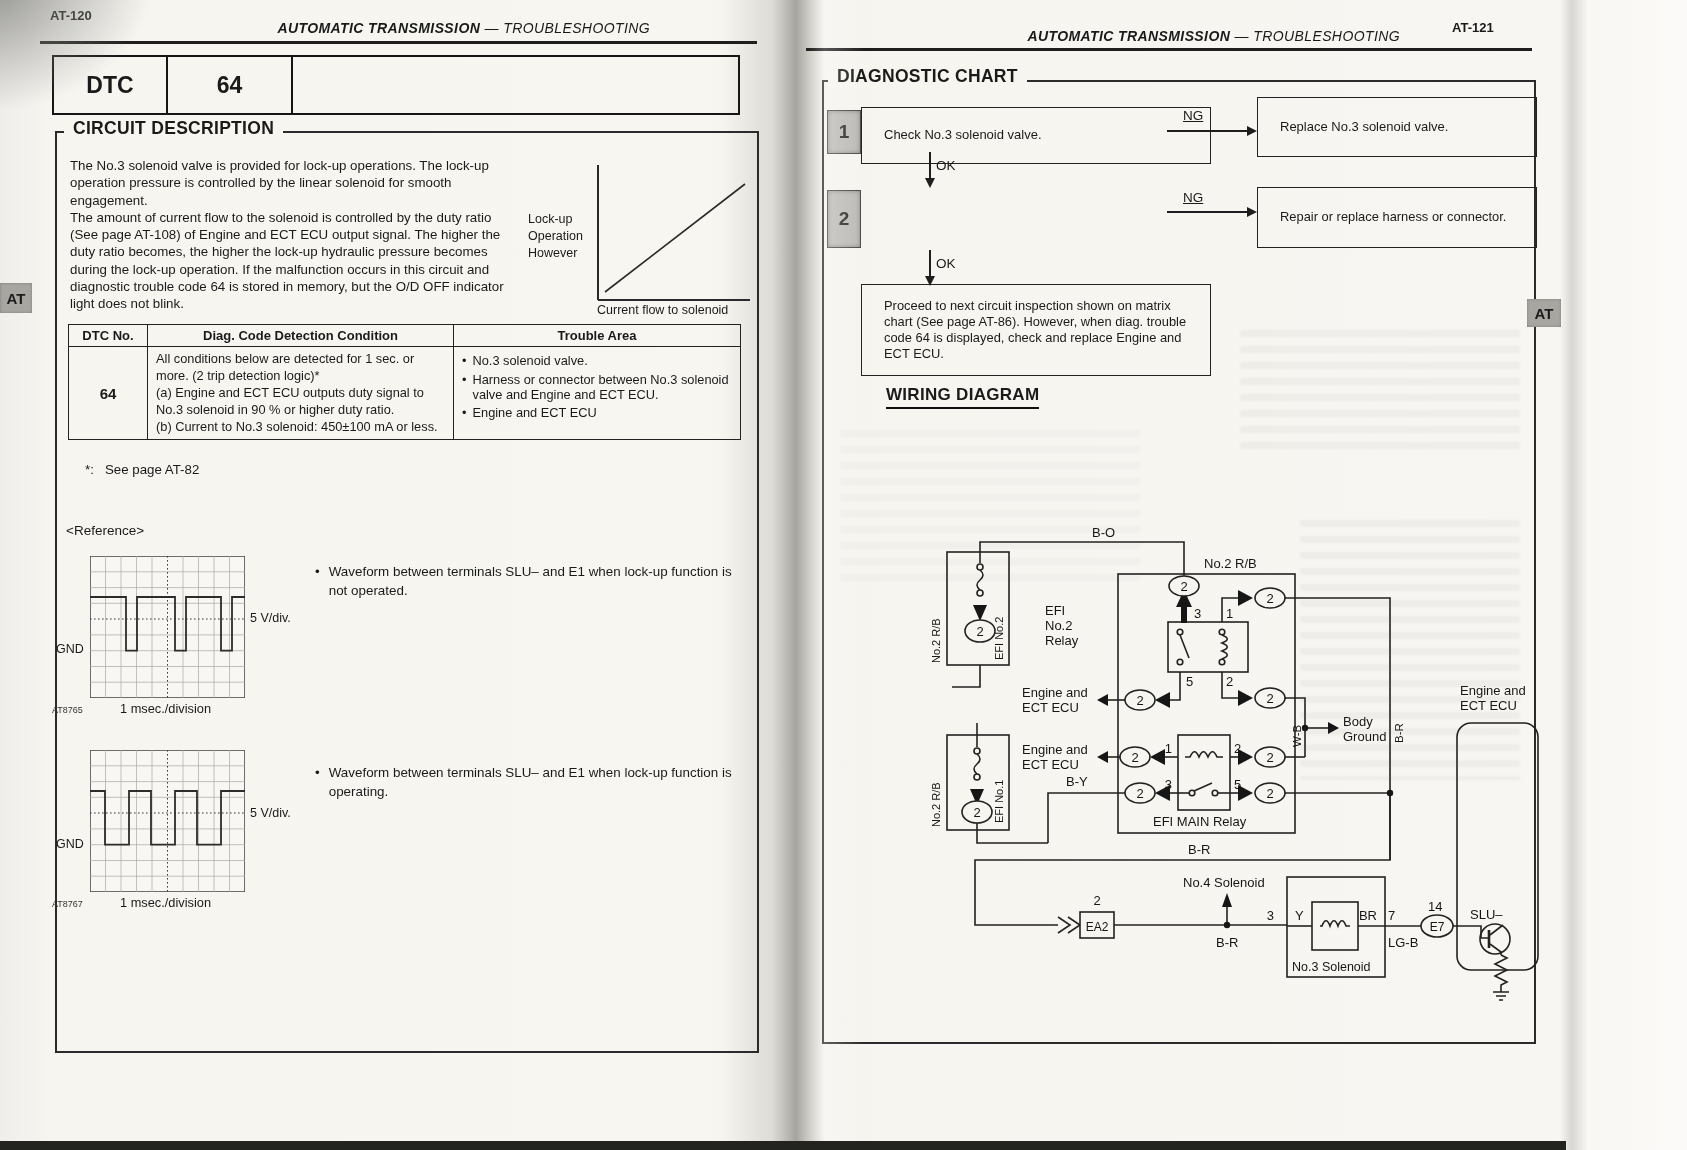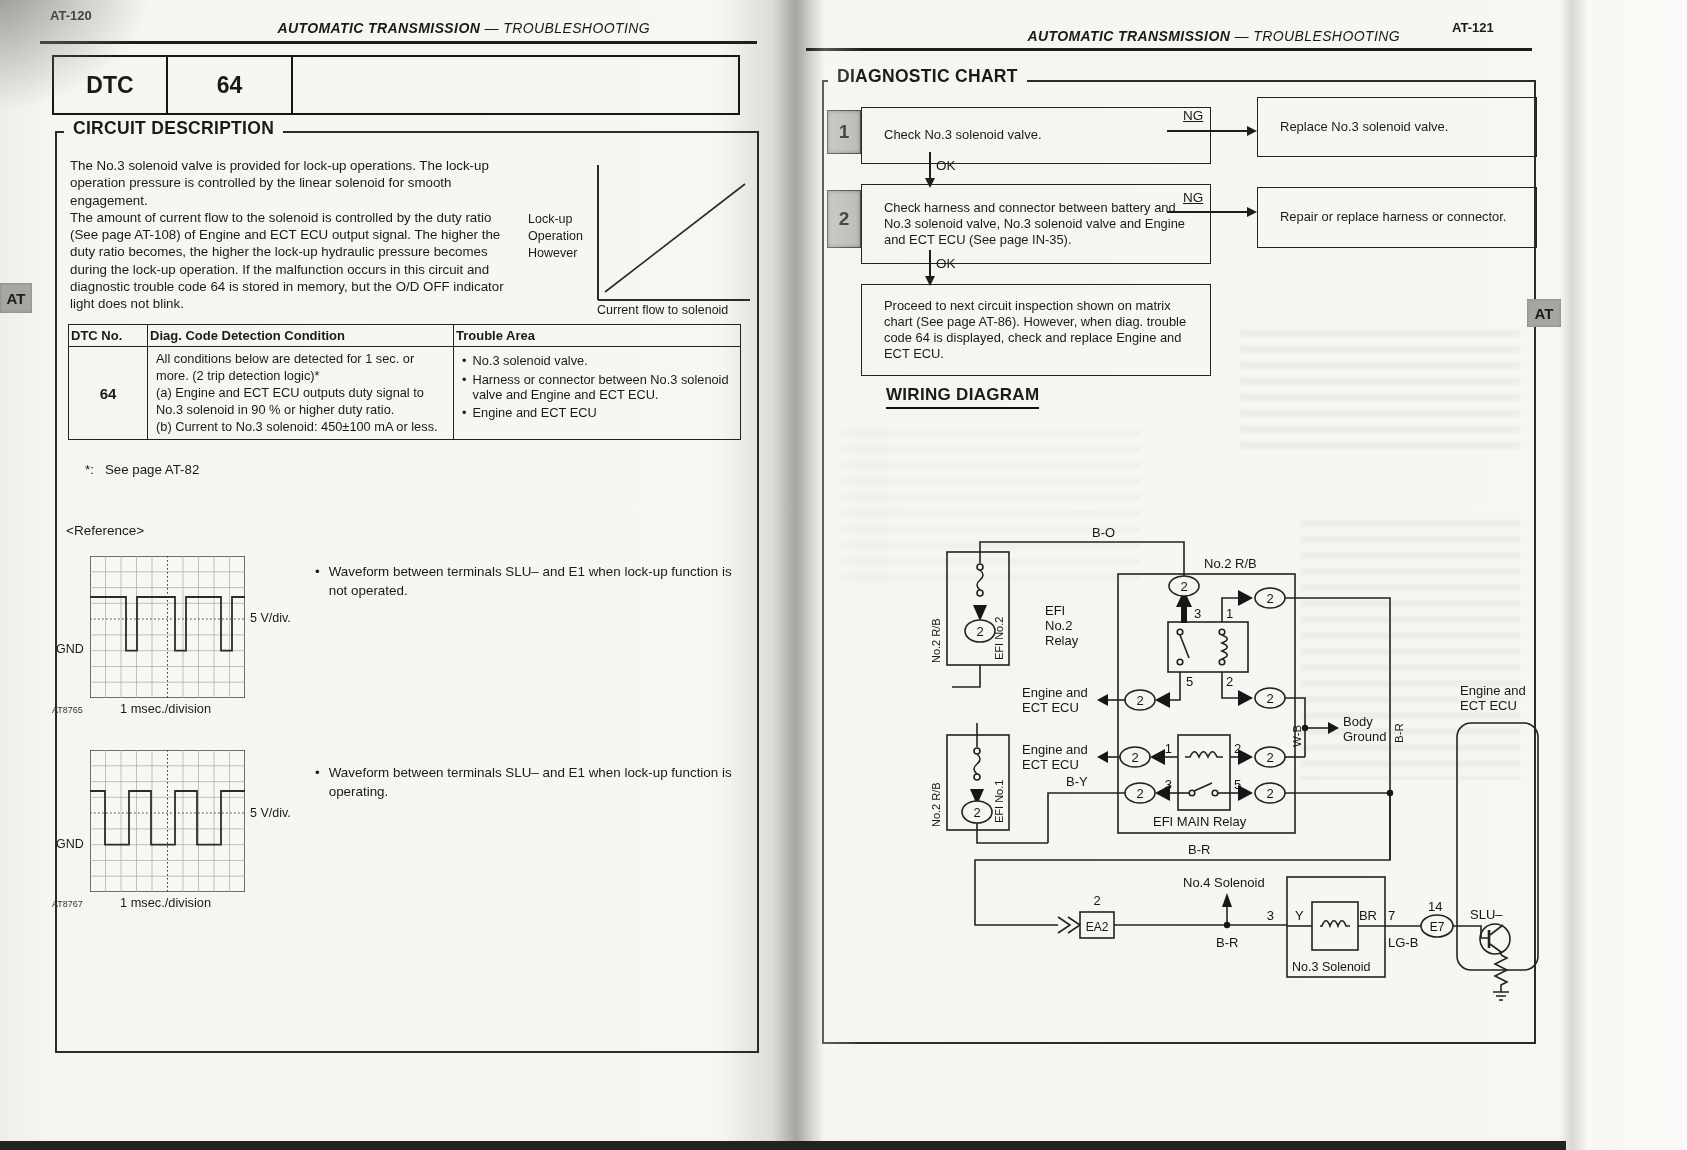--- a/index.html
+++ b/index.html
@@ -19,21 +19,21 @@
   .tab{position:absolute;background:#a7a6a1;color:#1c1c1c;font-weight:bold;font-size:15px;
        display:flex;align-items:center;justify-content:center;box-shadow:inset 0 0 3px rgba(0,0,0,.25);}
   .banner{position:absolute;border:2.5px solid #161616;display:flex;align-items:stretch;background:transparent;}
   .banner .c1{width:112px;display:flex;align-items:center;justify-content:center;font-weight:bold;font-size:23px;border-right:2px solid #161616;}
   .banner .c2{width:123px;display:flex;align-items:center;justify-content:center;font-weight:bold;font-size:23px;border-right:2px solid #161616;}
   .banner .c3{flex:1;padding:3px 0 0 18px;font-weight:bold;font-size:18.5px;line-height:1.2;display:flex;flex-direction:column;justify-content:center;}
   .bodytext{font-size:13.3px;line-height:1.3;}
   .bodytext p{margin:0;}
   table.dtc{position:absolute;border-collapse:collapse;table-layout:fixed;font-size:12.8px;}
   table.dtc th,table.dtc td{border:1.6px solid #222;padding:2px 7px;vertical-align:top;}
-  table.dtc th{font-size:13px;text-align:left;padding:3px 2px;}
+  table.dtc th{font-size:13px;text-align:center;padding:3px 2px;}
   .bullet-row{display:flex;gap:6px;margin-bottom:3px;}
   .bullet-dot{line-height:1.25;}
   .caption{position:absolute;display:flex;gap:9px;font-size:13.4px;line-height:1.45;}
   .stepnum{position:absolute;background:#bcbbb6;border:1.5px solid #4a4a4a;color:#2e2e2e;font-weight:bold;font-size:19px;display:flex;align-items:center;justify-content:center;box-shadow:inset 0 0 4px rgba(0,0,0,.3);}
   .stepbox{position:absolute;border:1.6px solid #222;background:transparent;font-size:13px;line-height:1.25;display:flex;align-items:center;padding:5px 22px;}
   .oklabel{position:absolute;font-size:13.5px;}
   .nglabel{position:absolute;font-size:13.5px;text-decoration:underline;}
   .gutter{position:absolute;left:722px;top:0;width:142px;height:1150px;
           background:linear-gradient(90deg,rgba(0,0,0,0) 0%,rgba(40,38,32,.10) 35%,rgba(40,38,32,.38) 52%,rgba(70,66,58,.20) 62%,rgba(255,255,255,.25) 72%,rgba(0,0,0,0) 100%);pointer-events:none;}
   .corner-shade{position:absolute;left:0;top:0;width:150px;height:110px;
@@ -199,21 +199,20 @@
   <div class="stepbox" style="left:861px;top:107px;width:304px;height:45px;">Check No.3 solenoid valve.</div>
   <div class="nglabel" style="left:1183px;top:108px;">NG</div>
   <div class="hline" style="left:1167px;top:130px;width:82px;height:1.6px;"></div>
   <div class="tri-right" style="left:1247px;top:126px;"></div>
   <div class="stepbox" style="left:1257px;top:97px;width:234px;height:48px;">Replace No.3 solenoid valve.</div>
   <div class="oklabel" style="left:936px;top:158px;">OK</div>
   <div class="vline" style="left:929px;top:152px;width:1.6px;height:28px;"></div>
   <div class="tri-down" style="left:925px;top:178px;"></div>
 
   <div class="stepnum" style="left:827px;top:190px;width:32px;height:56px;">2</div>
-  <div class="stepbox" style="left:861px;top:184px;width:304px;height:68px;font-size:12.9px;">Check harness and connector between battery and No.3 solenoid valve, No.3 solenoid valve and Engine and ECT ECU (See page IN-35).</div>
   <div class="nglabel" style="left:1183px;top:190px;">NG</div>
   <div class="hline" style="left:1167px;top:211px;width:82px;height:1.6px;"></div>
   <div class="tri-right" style="left:1247px;top:207px;"></div>
   <div class="stepbox" style="left:1257px;top:187px;width:234px;height:49px;font-size:12.9px;">Repair or replace harness or connector.</div>
   <div class="oklabel" style="left:936px;top:256px;">OK</div>
   <div class="vline" style="left:929px;top:250px;width:1.6px;height:28px;"></div>
   <div class="tri-down" style="left:925px;top:276px;"></div>
 
   <div class="stepbox" style="left:861px;top:284px;width:304px;height:80px;font-size:12.9px;">Proceed to next circuit inspection shown on matrix chart (See page AT-86). However, when diag. trouble code 64 is displayed, check and replace Engine and ECT ECU.</div>
 

